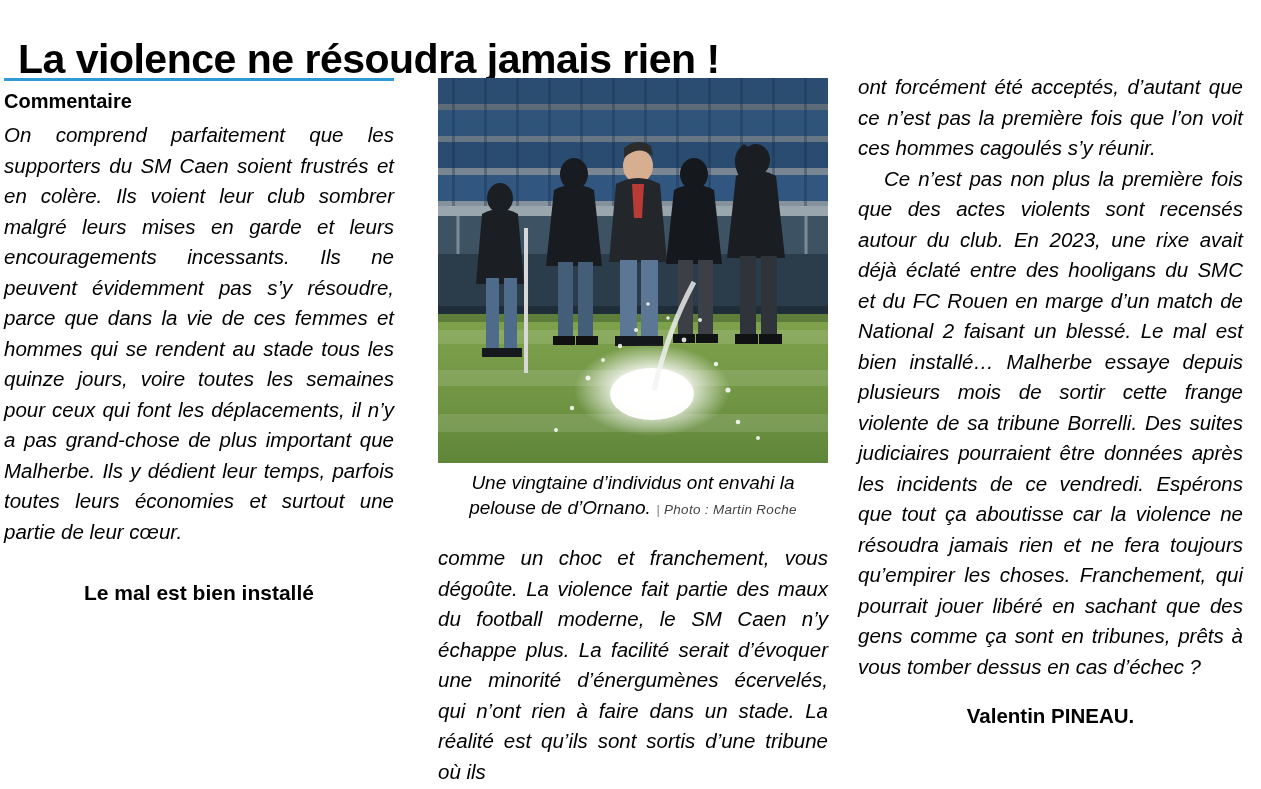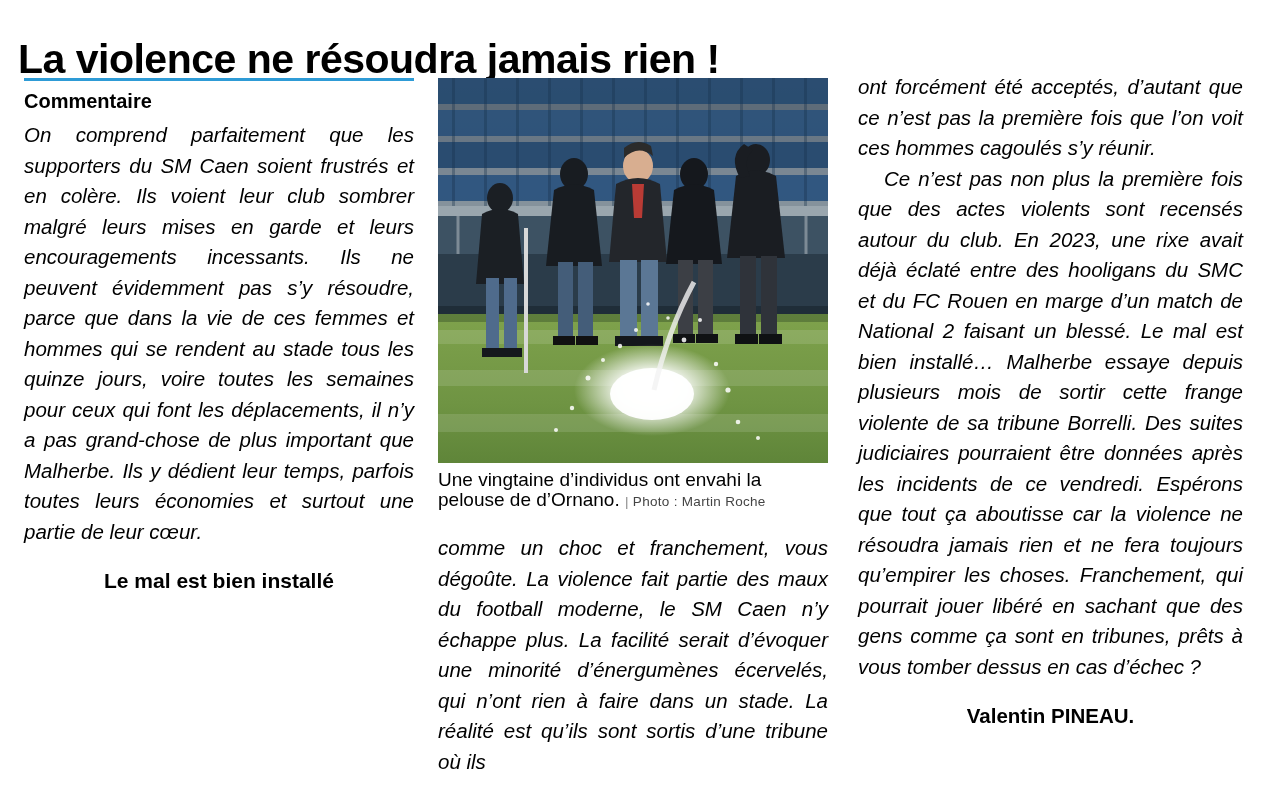--- a/index.html
+++ b/index.html
@@ -29,21 +29,21 @@
     width: 1230px;
     font-size: 41px;
     font-weight: bold;
     letter-spacing: -0.5px;
     line-height: 48px;
     color: #000;
   }
   
   .col1 {
     position: absolute;
-    left: 24px;
+    left: 4px;
     top: 78px;
     width: 390px;
   }
   .rule {
     width: 390px;
     height: 3px;
     background: #2e9bd6;
     margin-bottom: 7px;
   }
   .kicker {
@@ -59,43 +59,45 @@
     text-align: justify;
     text-justify: inter-word;
     color: #000;
     margin: 0;
     font-style: italic;
   }
   .subhead {
     font-size: 21px;
     font-weight: bold;
     text-align: center;
-    margin: 20px 0 12px 0;
+    margin: 32px 0 12px 0;
     line-height: 27px;
   }
   
   .col2 {
     position: absolute;
     left: 438px;
     top: 78px;
     width: 390px;
   }
   .photo {
     width: 390px;
     height: 385px;
     position: relative;
     overflow: hidden;
     background: #3a4a57;
   }
   .photo svg { display: block; }
   .caption {
     font-size: 19px;
-    line-height: 20px;
+    font-style: italic;
+    line-height: 25px;
     margin-top: 7px;
     color: #000;
+    text-align: center;
   }
   .credit {
     font-size: 13.5px;
     color: #444;
     display: inline;
     white-space: nowrap;
     letter-spacing: 0.3px;
   }
   .credit .bar { color: #888; }
   .col2-text {

